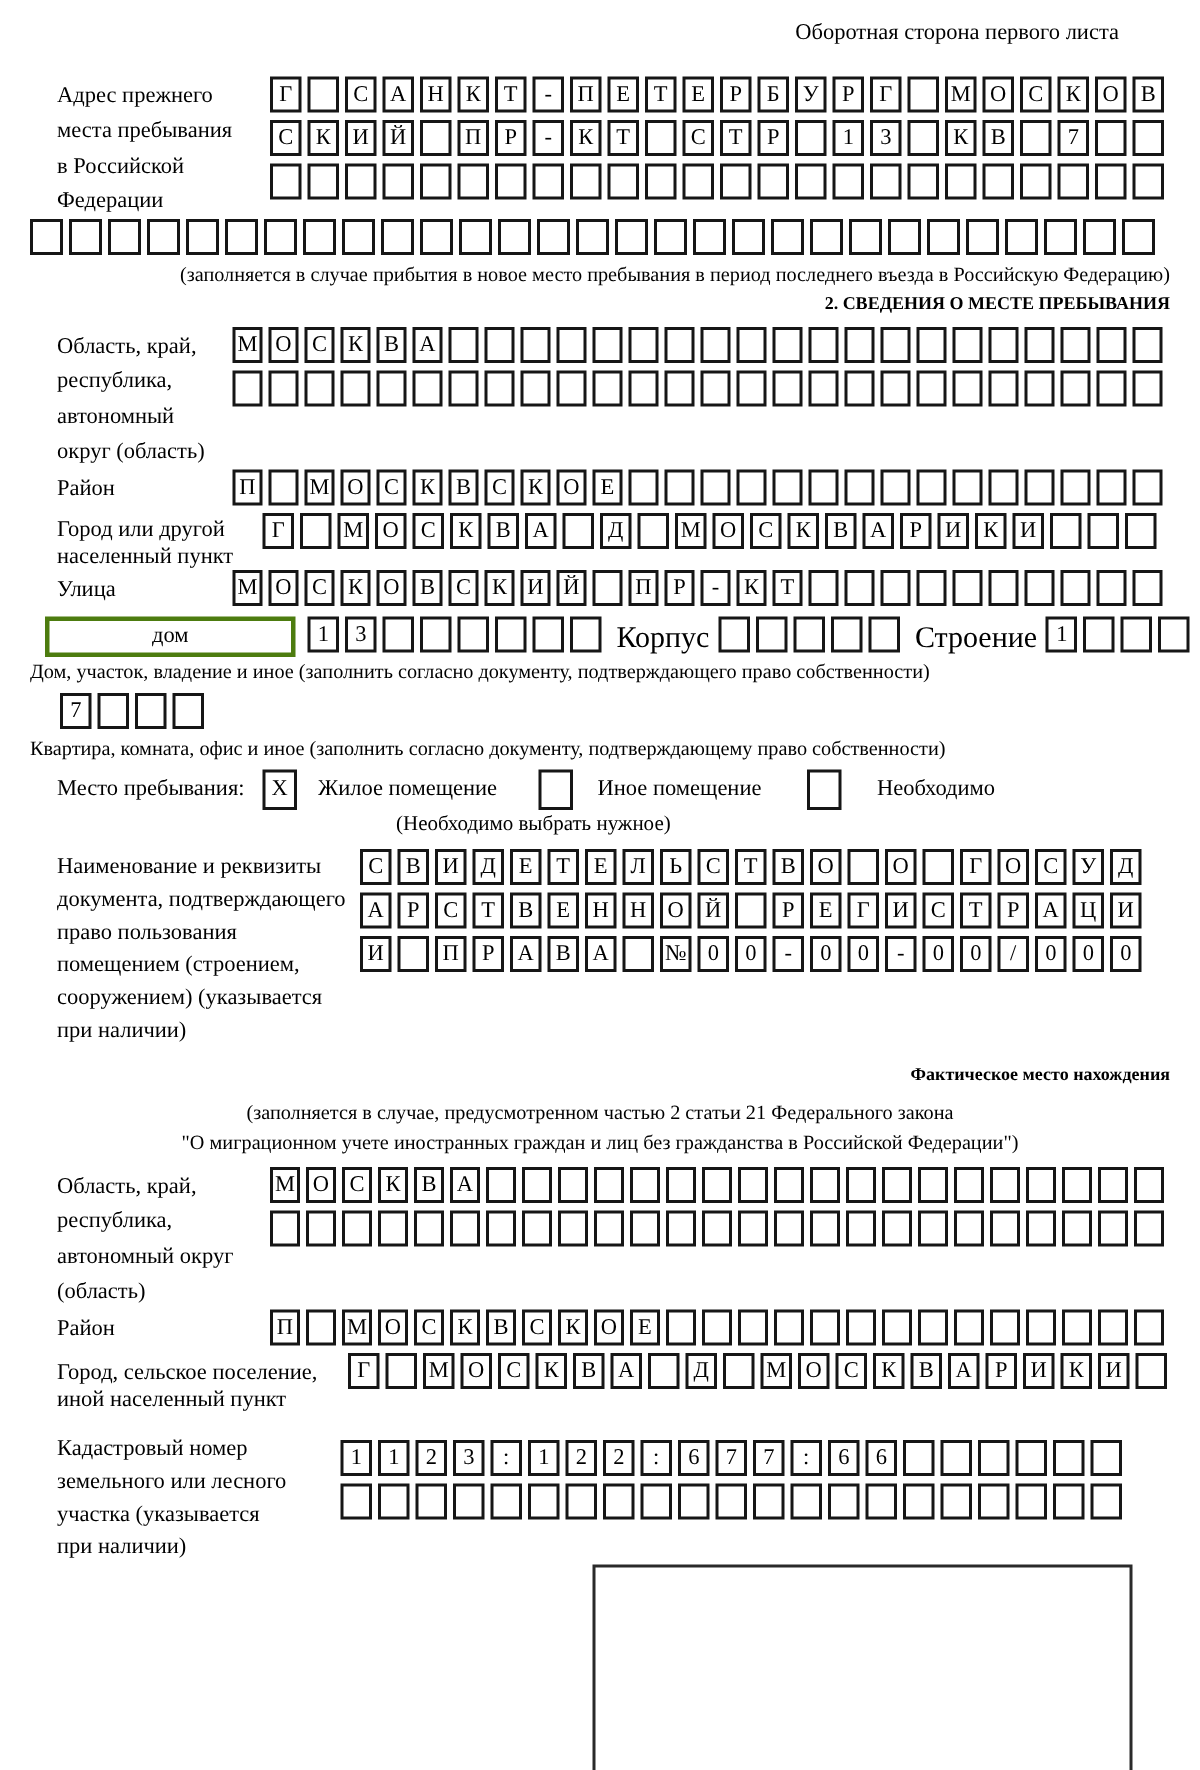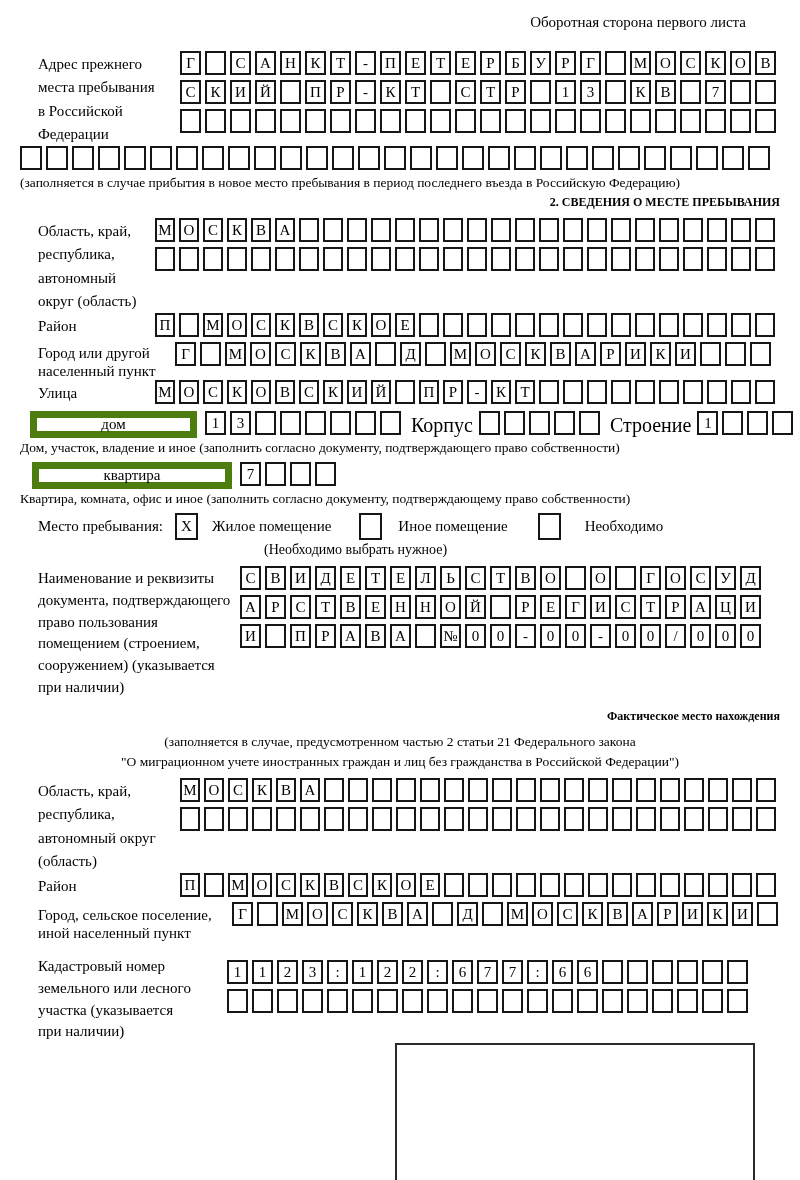--- a/index.html
+++ b/index.html
@@ -5,23 +5,23 @@
   html,body{margin:0;padding:0;background:#fff;}
   .page{width:800px;min-height:1180px;box-sizing:border-box;padding:14px 20px 10px 20px;
         font-family:"Liberation Serif","DejaVu Serif",serif;color:#000;}
   .top-note{text-align:right;font-size:15px;padding-right:34px;margin-bottom:20px;}
   .line{display:flex;align-items:flex-start;}
   .lbl{font-size:15px;line-height:1.55;padding-left:18px;box-sizing:border-box;flex-shrink:0;padding-top:2px;font-family:Liberation Serif, serif;}
   .rows{display:flex;flex-direction:column;}
   .grid{display:flex;gap:4px;margin-bottom:5px;}
   .cell{width:var(--cw,20px);height:24px;border:2px solid #161616;box-sizing:border-box;
         display:flex;align-items:center;justify-content:center;font-size:15px;flex-shrink:0;background:#fff;}
-  .note{font-size:13.5px;text-align:left;margin:2px 0 4px 0;}
+  .note{font-size:13.5px;text-align:right;margin:2px 0 4px 0;}
   .sec-title{font-size:12px;font-weight:bold;text-align:right;margin:4px 0 8px 0;}
-  .boxed-label{border:7px solid #4d7c0f;height:27px;box-sizing:border-box;display:flex;
+  .boxed-label{border:3px solid #4d7c0f;height:27px;box-sizing:border-box;display:flex;
                align-items:center;justify-content:center;font-size:15px;flex-shrink:0;}
   .inline-lbl{font-size:20px;padding:3px 6px 0 10px;white-space:nowrap;}
   .chk{width:23px;height:27px;border:2px solid #161616;box-sizing:border-box;display:flex;
        align-items:center;justify-content:center;font-size:15px;flex-shrink:0;}
   .stay-line{display:flex;align-items:center;margin:6px 0 2px 0;font-size:15px;padding-left:18px;}
   .stay-note{font-size:14px;margin:0 0 8px 244px;}
   .left-note{font-size:13.5px;text-align:left;margin:0 0 6px 0;}
   .center-note{font-size:13.5px;text-align:center;line-height:1.5;margin-bottom:6px;}
   .stamp-box{width:360px;height:176px;border:2px solid #2a2a2a;margin-left:375px;box-sizing:border-box;}
 </style>
@@ -343,21 +343,20 @@
     <div class="grid" style="--cw:21px">
         <span class="cell">1</span>
         <span class="cell"></span>
         <span class="cell"></span>
         <span class="cell"></span>
       </div>
   </div>
   <div class="left-note">Дом, участок, владение и иное (заполнить согласно документу, подтверждающего право собственности)</div>
 
   <div class="line" style="margin-left:12px">
-    <div class="boxed-label" style="width:200px">квартира</div>
     <div class="grid" style="--cw:21px;margin-left:8px">
         <span class="cell">7</span>
         <span class="cell"></span>
         <span class="cell"></span>
         <span class="cell"></span>
       </div>
   </div>
   <div class="left-note">Квартира, комната, офис и иное (заполнить согласно документу, подтверждающему право собственности)</div>
 
   <div class="stay-line">

